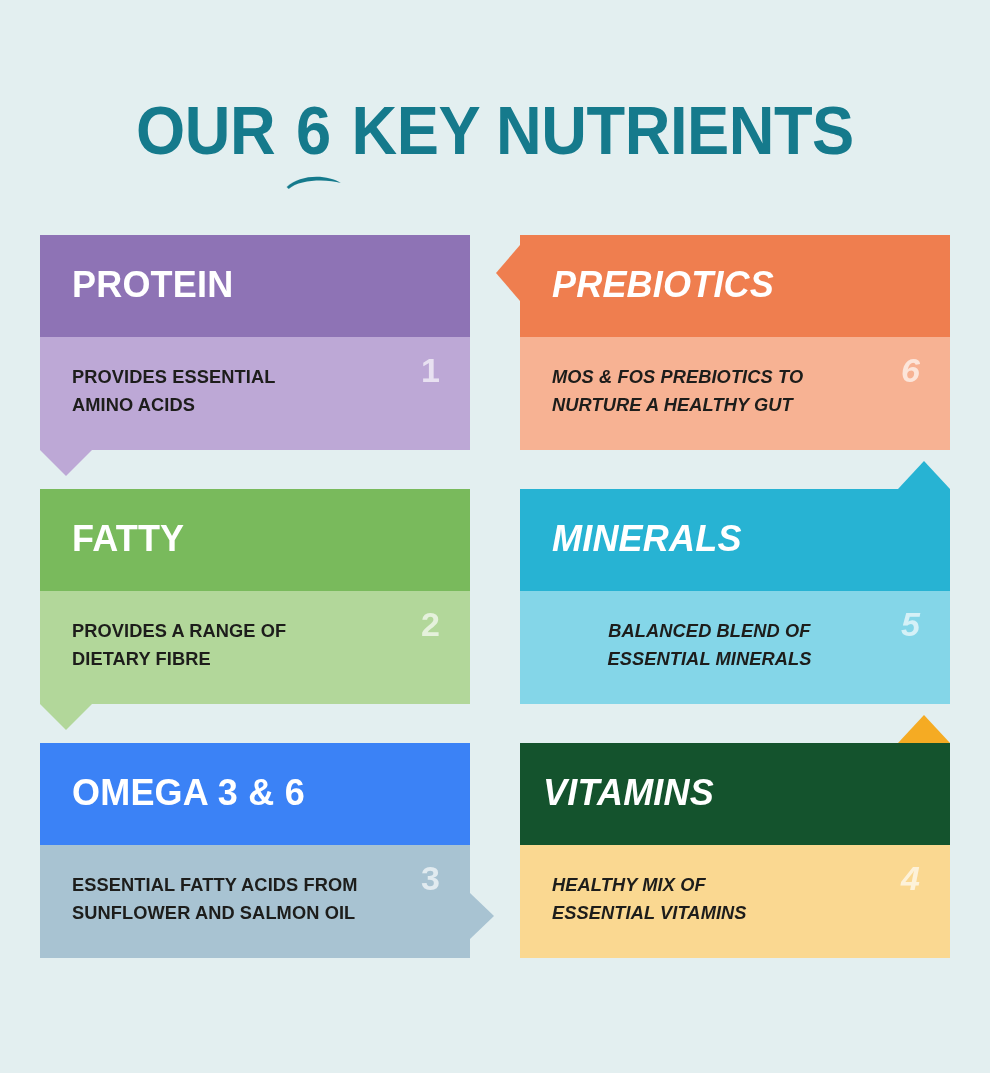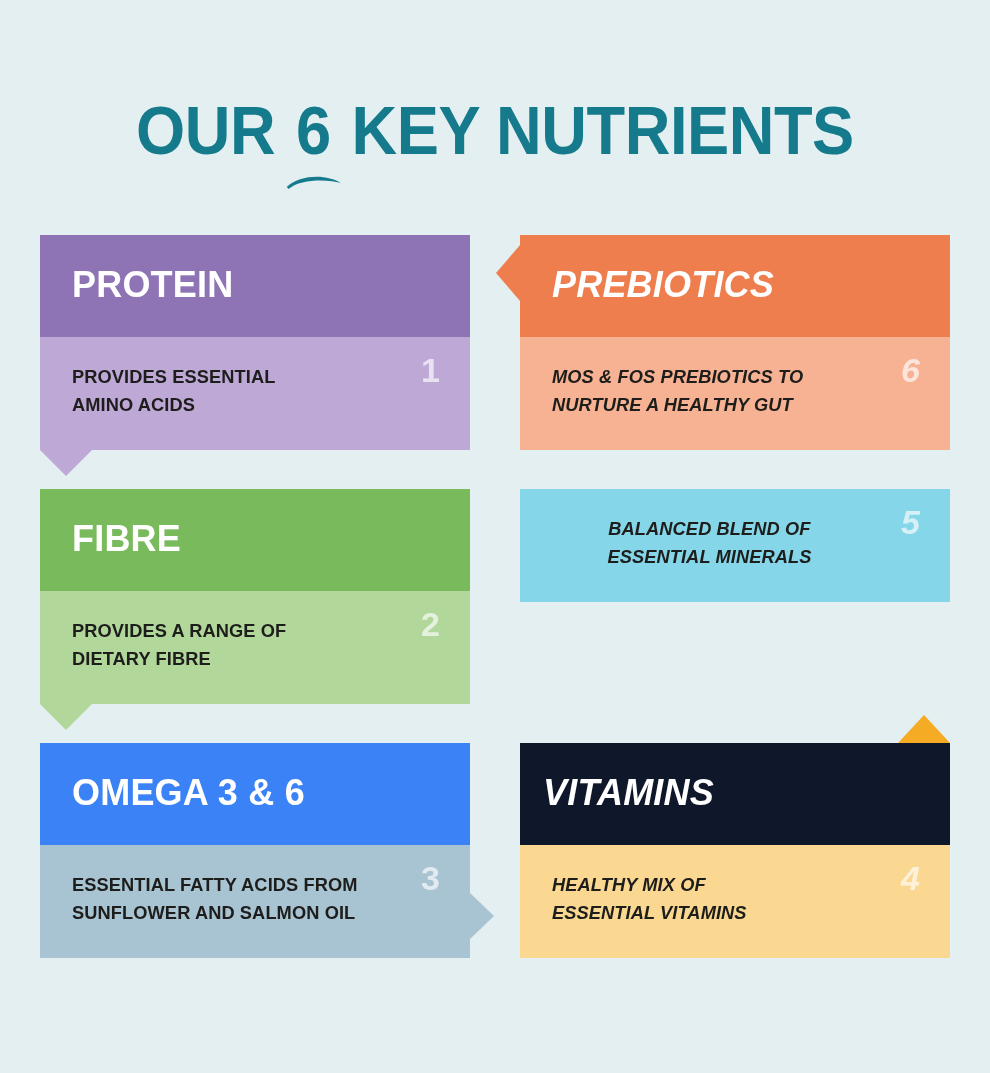--- a/index.html
+++ b/index.html
@@ -188,33 +188,39 @@
       </div>
       <div class="card-body" style="background:#f7b293;">
         <div class="desc">MOS &amp; FOS PREBIOTICS TO
 NURTURE A HEALTHY GUT</div>
         <div class="num">6</div>
       </div>
     </div>
 
     <div class="card col-left row-2">
       <div class="card-header" style="background:#79ba5c;">
-        <span class="head-label">FIBRE</span>
+        <span class="head-label">FATTY</span>
       </div>
       <div class="card-body" style="background:#b2d79a;">
         <div class="desc">PROVIDES A RANGE OF
 DIETARY FIBRE</div>
         <div class="num">2</div>
         <svg class="arrow arrow-down" viewBox="0 0 52 26" preserveAspectRatio="none" xmlns="http://www.w3.org/2000/svg">
             <path d="M0 0 L52 0 L26 26 Z" fill="#b2d79a"></path>
           </svg>
       </div>
     </div>
 
     <div class="card col-right row-2">
+      <div class="card-header" style="background:#27b3d3;">
+        <span class="head-label">MINERALS</span>
+        <svg class="arrow arrow-up" viewBox="0 0 52 28" preserveAspectRatio="none" xmlns="http://www.w3.org/2000/svg">
+            <path d="M0 28 L26 0 L52 28 Z" fill="#27b3d3"></path>
+          </svg>
+      </div>
       <div class="card-body" style="background:#84d6e8;text-align:center;">
         <div class="desc">BALANCED BLEND OF
 ESSENTIAL MINERALS</div>
         <div class="num">5</div>
       </div>
     </div>
 
     <div class="card col-left row-3">
       <div class="card-header" style="background:#3b82f6;text-align:center;">
         <span class="head-label">OMEGA 3 &amp; 6</span>
@@ -223,21 +229,21 @@
         <div class="desc">ESSENTIAL FATTY ACIDS FROM
 SUNFLOWER AND SALMON OIL</div>
         <div class="num">3</div>
         <svg class="arrow arrow-right" viewBox="0 0 24 46" preserveAspectRatio="none" xmlns="http://www.w3.org/2000/svg">
             <path d="M0 0 L24 23 L0 46 Z" fill="#a8c3d2"></path>
           </svg>
       </div>
     </div>
 
     <div class="card col-right row-3">
-      <div class="card-header" style="background:#0f172a;padding-left:23px;">
+      <div class="card-header" style="background:#14532d;padding-left:23px;">
         <span class="head-label">VITAMINS</span>
         <svg class="arrow arrow-up" viewBox="0 0 52 28" preserveAspectRatio="none" xmlns="http://www.w3.org/2000/svg">
             <path d="M0 28 L26 0 L52 28 Z" fill="#f5ab23"></path>
           </svg>
       </div>
       <div class="card-body" style="background:#fad891;">
         <div class="desc">HEALTHY MIX OF
 ESSENTIAL VITAMINS</div>
         <div class="num">4</div>
       </div>

